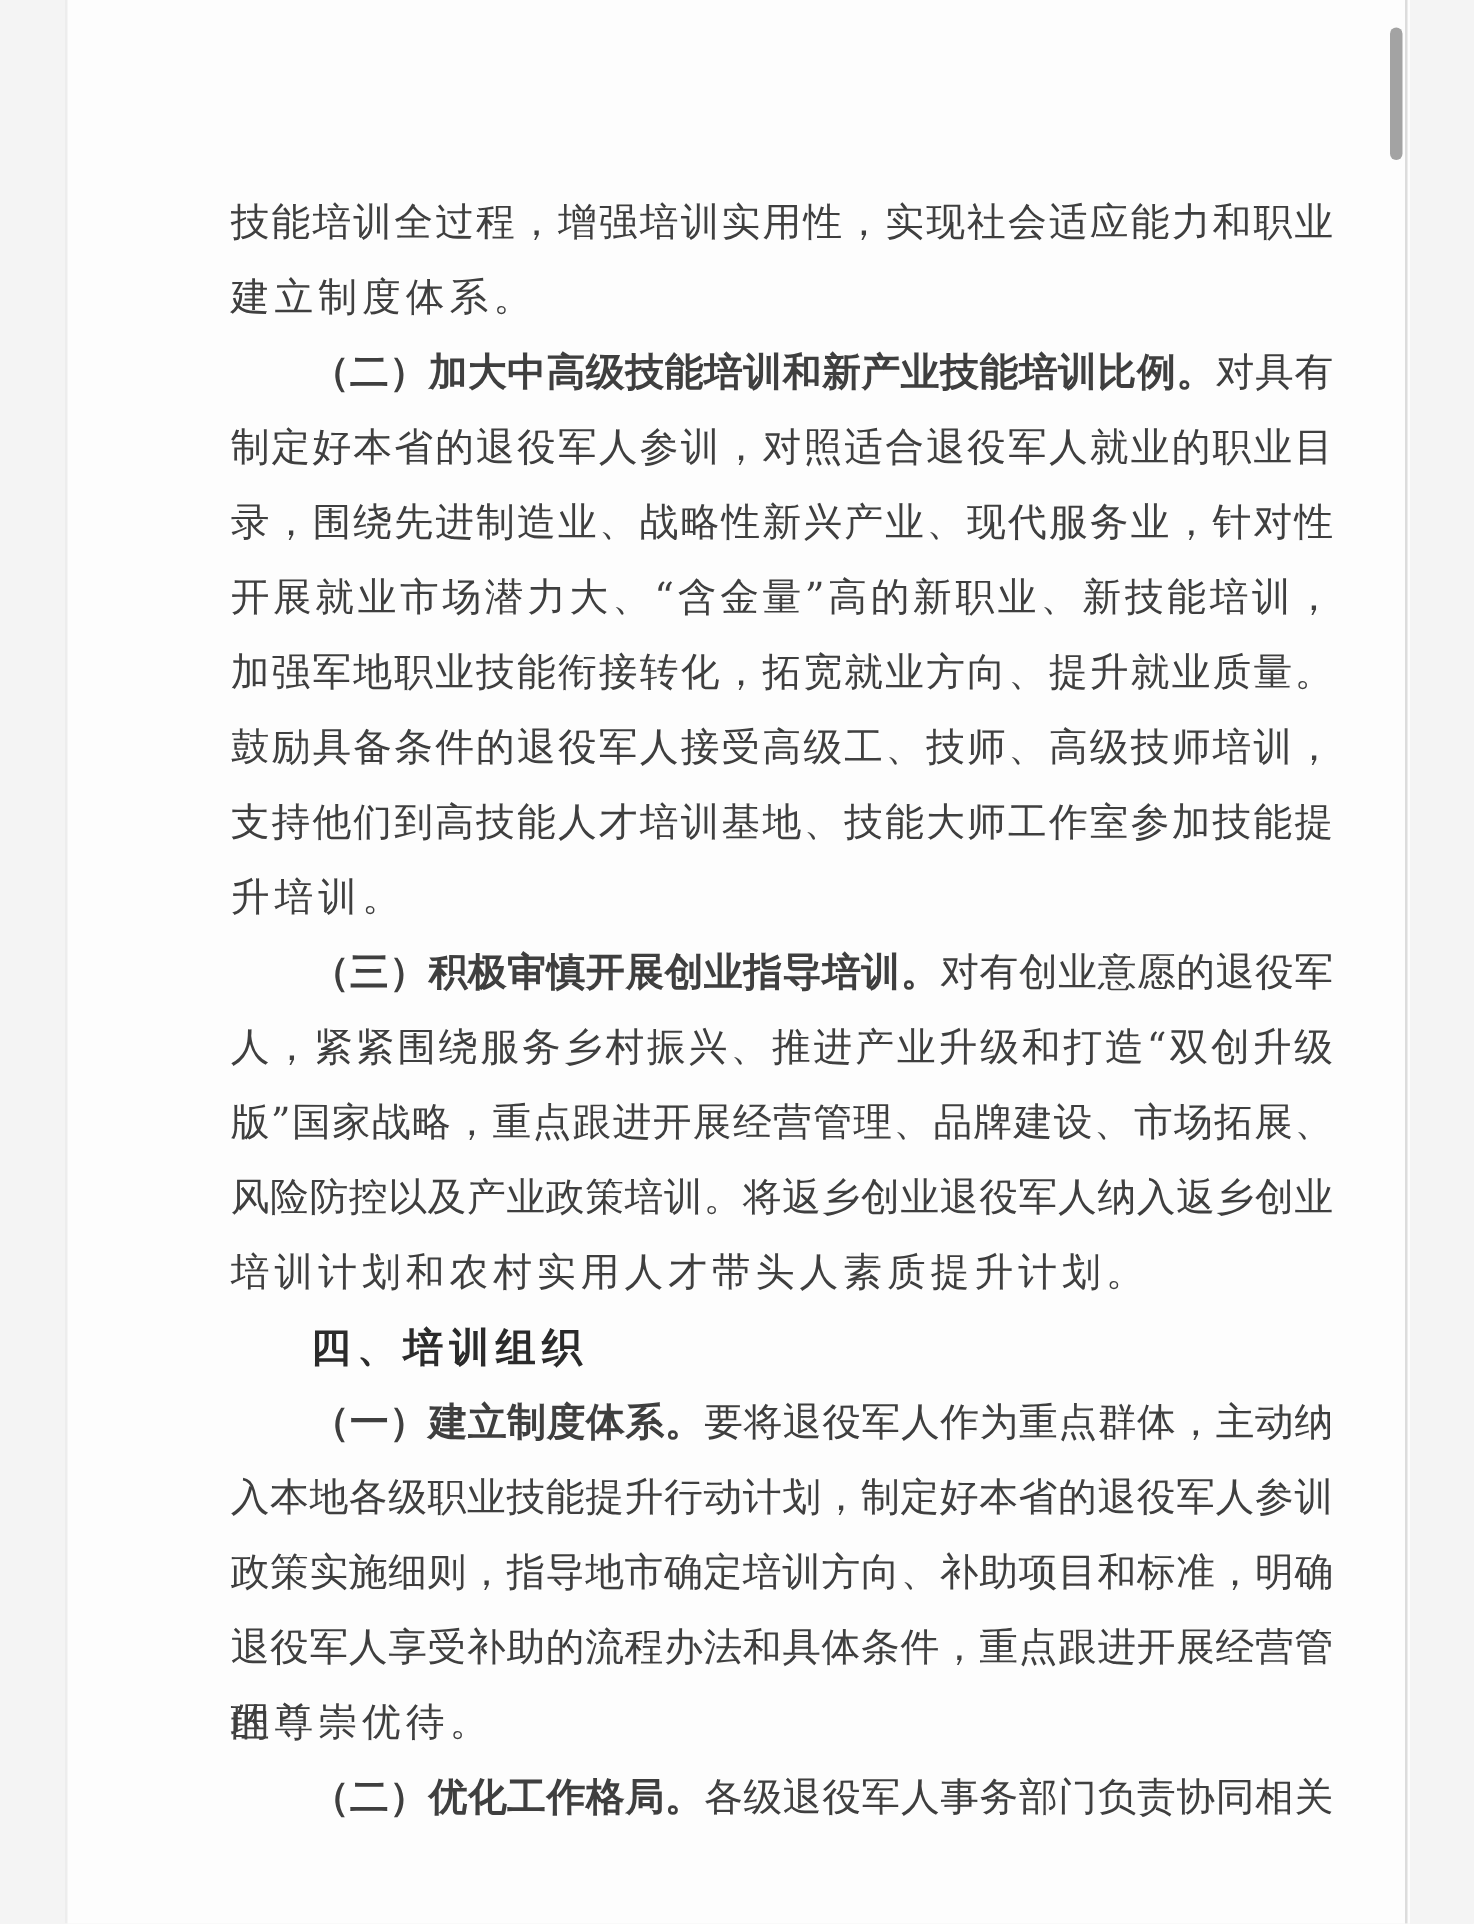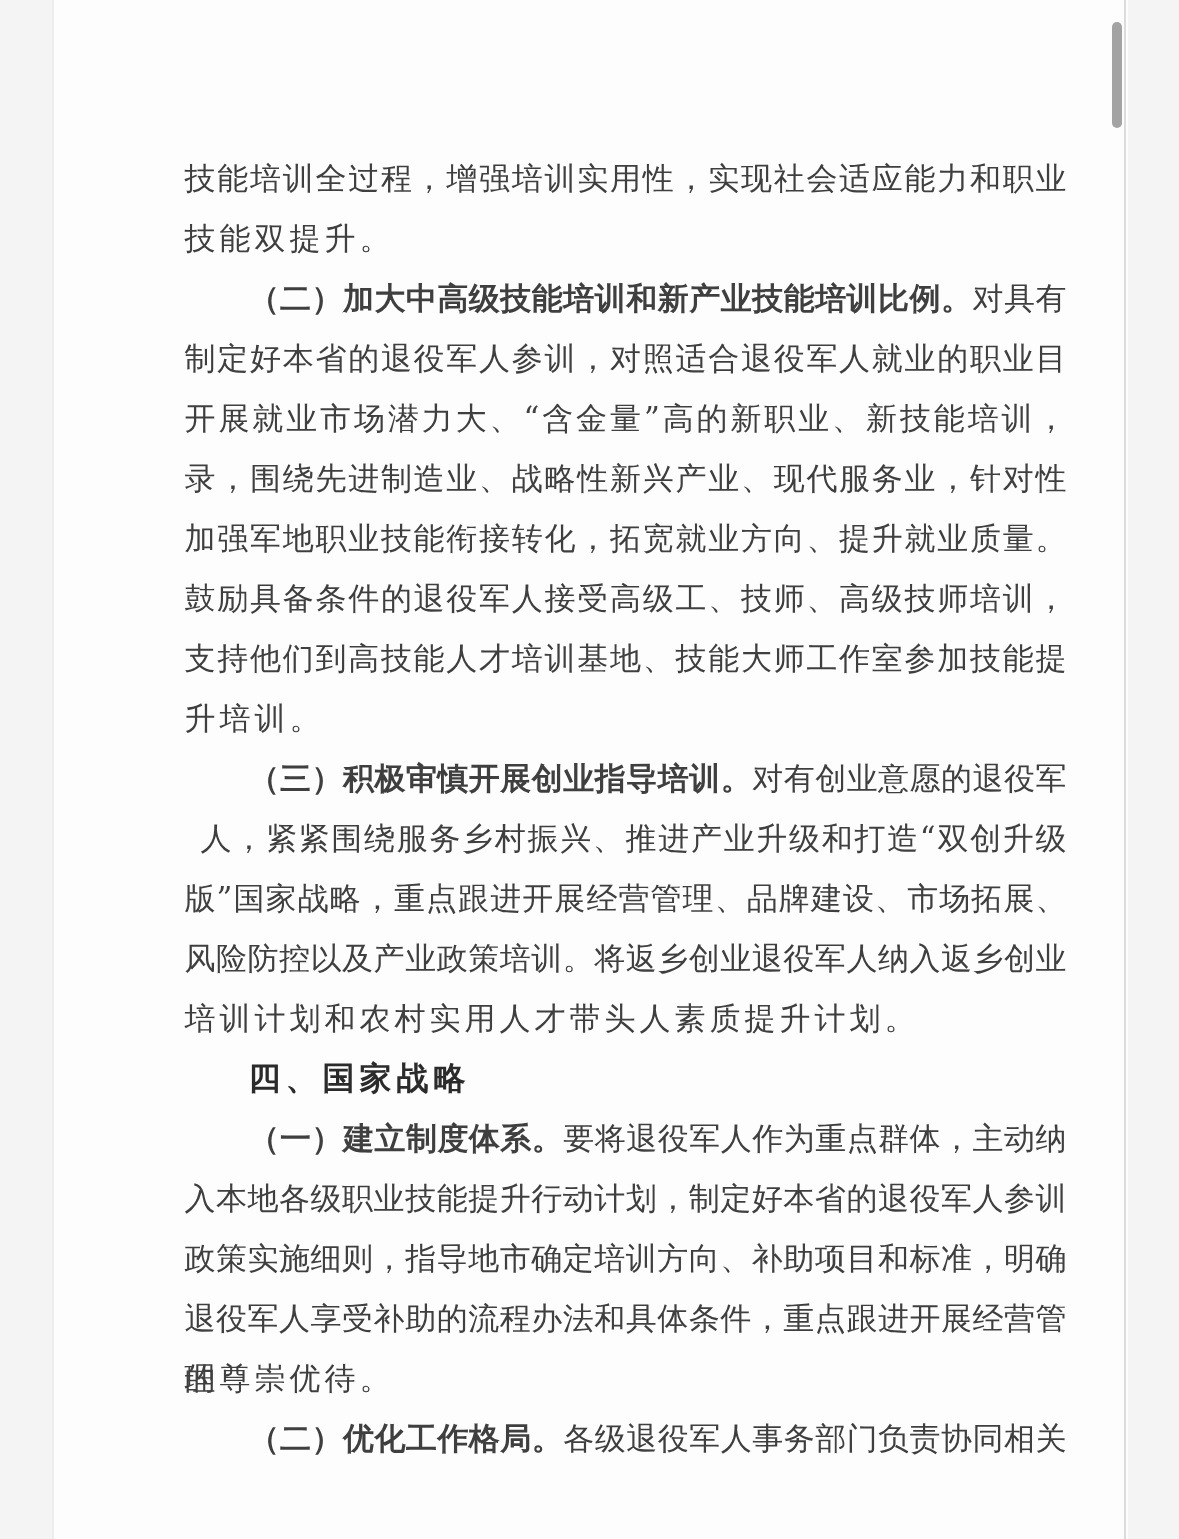--- a/index.html
+++ b/index.html
@@ -86,35 +86,35 @@
     text-align: left;
   }
 </style>
 </head>
 <body>
 
 <div id="viewport" style="background: rgb(253, 253, 253);">
 
   <div class="page-content" id="page-content">
       <div class="line full" style="color: rgb(63, 63, 63);"><span>技能培训全过程，增强培训实用性，实现社会适应能力和职业</span></div>
-      <div class="line short" style="color: rgb(63, 63, 63);"><span>技能双提升。</span></div>
+      <div class="line short" style="color: rgb(63, 63, 63);"><span>建立制度体系。</span></div>
       <div class="line indent full" style="color: rgb(63, 63, 63);"><span class="lead">（二）加大中高级技能培训和新产业技能培训比例。</span><span>对具有</span></div>
       <div class="line full" style="color: rgb(63, 63, 63);"><span>制定好本省的退役军人参训，对照适合退役军人就业的职业目</span></div>
+      <div class="line full" style="color: rgb(63, 63, 63);"><span>录，围绕先进制造业、战略性新兴产业、现代服务业，针对性</span></div>
       <div class="line full" style="color: rgb(63, 63, 63);"><span>开展就业市场潜力大、“含金量”高的新职业、新技能培训，</span></div>
-      <div class="line full" style="color: rgb(63, 63, 63);"><span>录，围绕先进制造业、战略性新兴产业、现代服务业，针对性</span></div>
       <div class="line full" style="color: rgb(63, 63, 63);"><span>加强军地职业技能衔接转化，拓宽就业方向、提升就业质量。</span></div>
       <div class="line full" style="color: rgb(63, 63, 63);"><span>鼓励具备条件的退役军人接受高级工、技师、高级技师培训，</span></div>
       <div class="line full" style="color: rgb(63, 63, 63);"><span>支持他们到高技能人才培训基地、技能大师工作室参加技能提</span></div>
       <div class="line short" style="color: rgb(63, 63, 63);"><span>升培训。</span></div>
       <div class="line indent full" style="color: rgb(63, 63, 63);"><span class="lead">（三）积极审慎开展创业指导培训。</span><span>对有创业意愿的退役军</span></div>
-      <div class="line full" style="color: rgb(63, 63, 63); margin-left: 16px;"><span>人，紧紧围绕服务乡村振兴、推进产业升级和打造“双创升级</span></div>
+      <div class="line full" style="color: rgb(63, 63, 63);"><span>人，紧紧围绕服务乡村振兴、推进产业升级和打造“双创升级</span></div>
       <div class="line full" style="color: rgb(63, 63, 63);"><span>版”国家战略，重点跟进开展经营管理、品牌建设、市场拓展、</span></div>
       <div class="line full" style="color: rgb(63, 63, 63);"><span>风险防控以及产业政策培训。将返乡创业退役军人纳入返乡创业</span></div>
       <div class="line short" style="color: rgb(63, 63, 63);"><span>培训计划和农村实用人才带头人素质提升计划。</span></div>
-      <div class="line heading indent short" style="color: rgb(43, 43, 43);"><span>四、国家战略</span></div>
+      <div class="line heading indent short" style="color: rgb(43, 43, 43);"><span>四、培训组织</span></div>
       <div class="line indent full" style="color: rgb(63, 63, 63);"><span class="lead">（一）建立制度体系。</span><span>要将退役军人作为重点群体，主动纳</span></div>
       <div class="line full" style="color: rgb(63, 63, 63);"><span>入本地各级职业技能提升行动计划，制定好本省的退役军人参训</span></div>
       <div class="line full" style="color: rgb(63, 63, 63);"><span>政策实施细则，指导地市确定培训方向、补助项目和标准，明确</span></div>
       <div class="line full" style="color: rgb(63, 63, 63);"><span>退役军人享受补助的流程办法和具体条件，重点跟进开展经营管理</span></div>
       <div class="line short" style="color: rgb(63, 63, 63);"><span>的尊崇优待。</span></div>
       <div class="line indent full" style="color: rgb(63, 63, 63);"><span class="lead">（二）优化工作格局。</span><span>各级退役军人事务部门负责协同相关</span></div>
     </div>
 
   <div class="right-edge-line" style="background: rgb(220, 220, 220);"></div>
 

